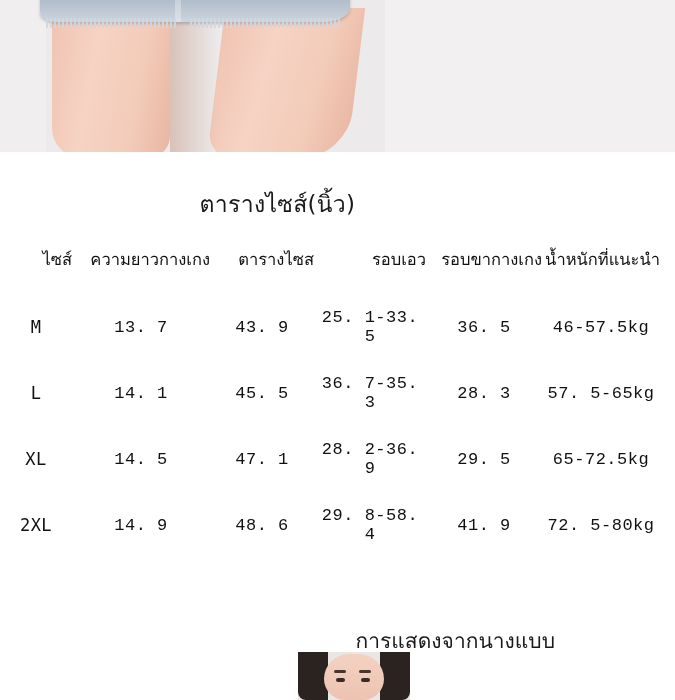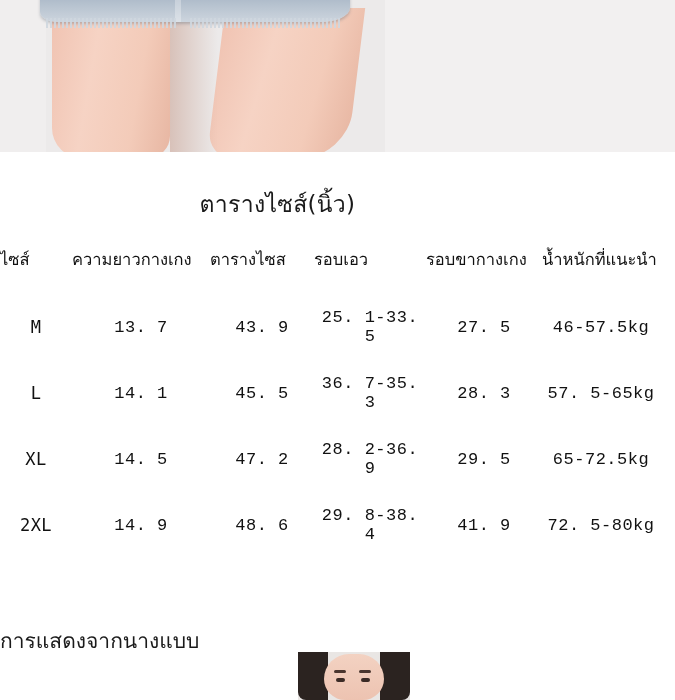--- a/index.html
+++ b/index.html
@@ -111,21 +111,21 @@
     width: 660px;
     margin: 0 auto;
     border-collapse: collapse;
     table-layout: fixed;
   }
   table.size-table th {
     font-weight: normal;
     font-size: 16.5px;
     color: #111;
     padding: 2px 0 22px 0;
-    text-align: left;
+    text-align: right;
     white-space: nowrap;
   }
   table.size-table td {
     font-size: 17px;
     color: #111;
     text-align: center;
     padding: 14px 0;
     font-family: Liberation Mono, monospace;
     letter-spacing: 0.5px;
   }
@@ -133,21 +133,21 @@
     font-family: "DejaVu Sans Mono", monospace;
   }
   col.c0 { width: 72px; }
   col.c1 { width: 138px; }
   col.c2 { width: 104px; }
   col.c3 { width: 112px; }
   col.c4 { width: 116px; }
   col.c5 { width: 118px; }
 
   .model-heading {
-    text-align: left;
+    text-align: right;
     font-size: 21px;
     color: #1a1a1a;
     margin-top: 66px;
   }
 
   
   .photo-bottom {
     position: absolute;
     left: 0;
     bottom: 0;
@@ -241,44 +241,44 @@
         <th>รอบขากางเกง</th>
         <th>น้ำหนักที่แนะนำ</th>
       </tr>
     </thead>
     <tbody>
       <tr>
         <td class="size-col">M</td>
         <td>13. 7</td>
         <td>43. 9</td>
         <td>25. 1-33. 5</td>
-        <td>27. 5</td>
+        <td>36. 5</td>
         <td>46-57.5kg</td>
       </tr>
       <tr>
         <td class="size-col">L</td>
         <td>14. 1</td>
         <td>45. 5</td>
         <td>36. 7-35. 3</td>
         <td>28. 3</td>
         <td>57. 5-65kg</td>
       </tr>
       <tr>
         <td class="size-col">XL</td>
         <td>14. 5</td>
-        <td>47. 2</td>
+        <td>47. 1</td>
         <td>28. 2-36. 9</td>
         <td>29. 5</td>
         <td>65-72.5kg</td>
       </tr>
       <tr>
         <td class="size-col">2XL</td>
         <td>14. 9</td>
         <td>48. 6</td>
-        <td>29. 8-38. 4</td>
+        <td>29. 8-58. 4</td>
         <td>41. 9</td>
         <td>72. 5-80kg</td>
       </tr>
     </tbody>
   </table>
 
   <div class="model-heading">การแสดงจากนางแบบ</div>
 </div>
 
 <div class="photo-bottom">

